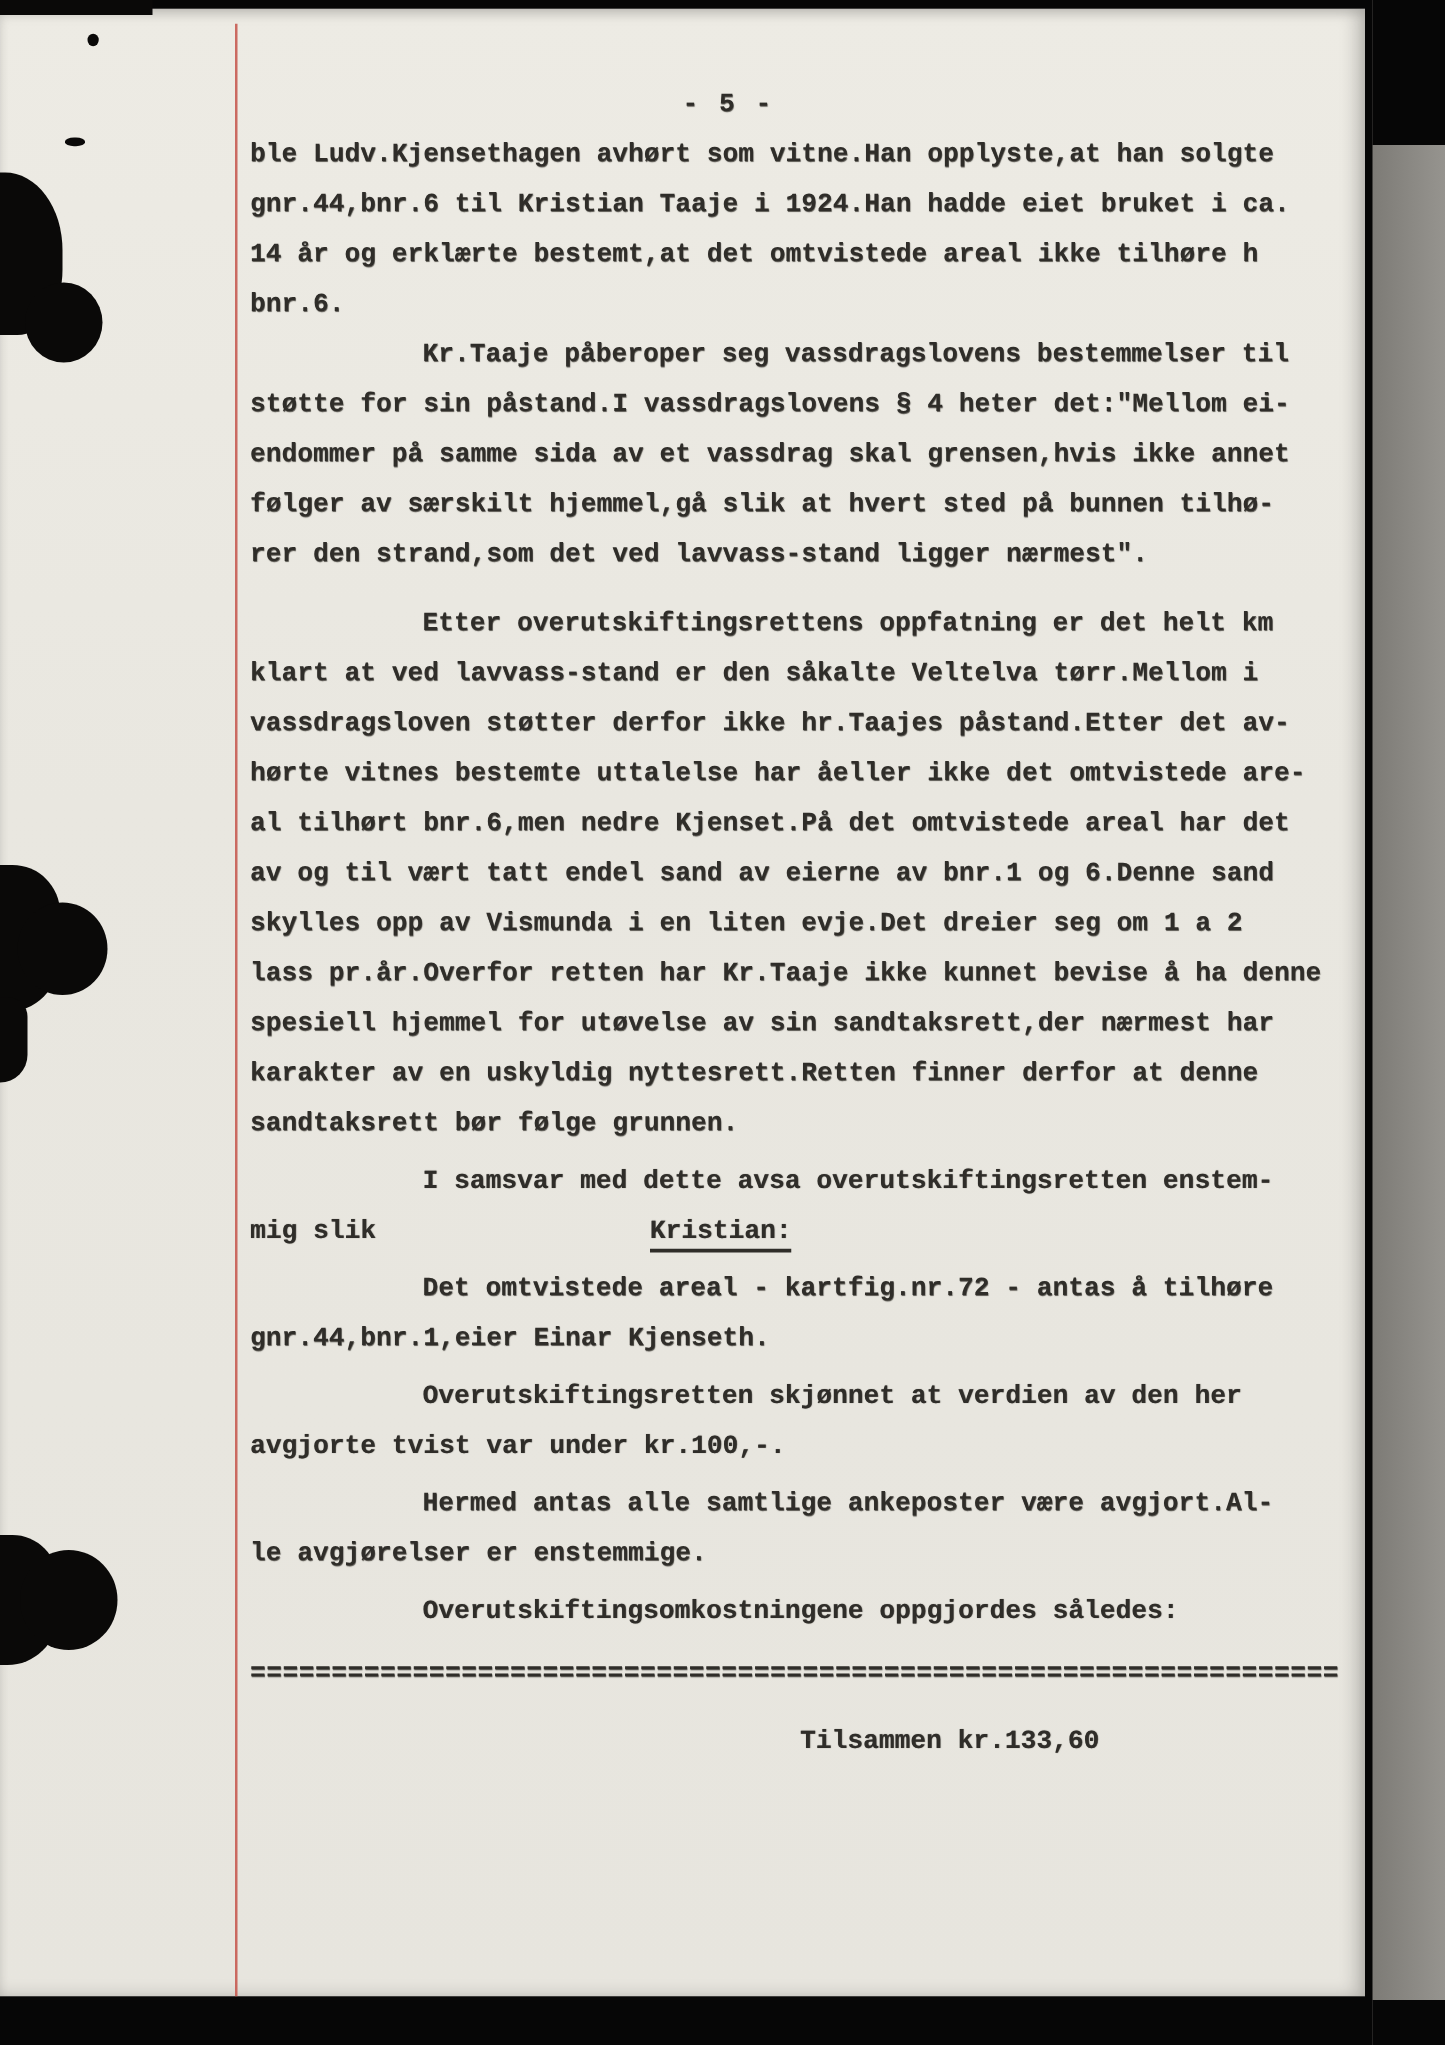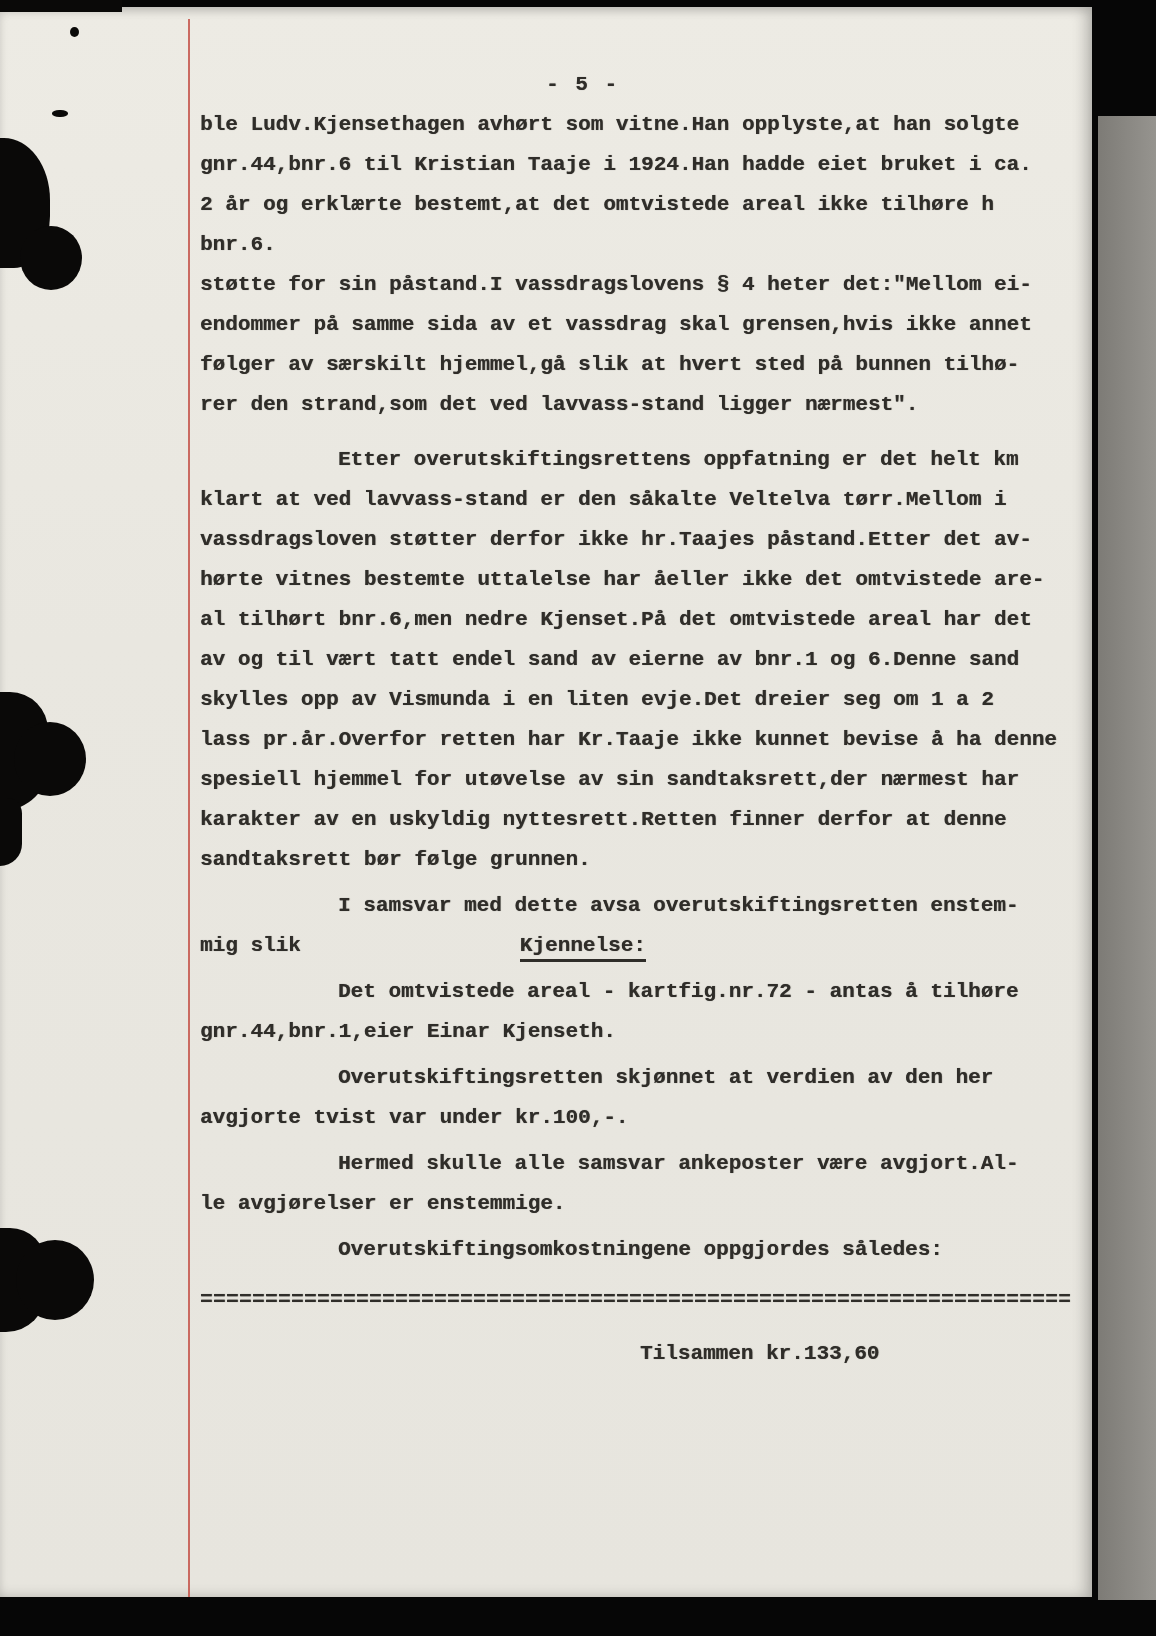--- a/index.html
+++ b/index.html
@@ -53,26 +53,27 @@
   <div class="right-gray"></div>
   <div class="paper">
     <div class="red-line"></div>
 
     <div class="text-block">
       <div class="line page-number">- 5 -</div>
 
       <p class="para">
         <span class="line">ble Ludv.Kjensethagen avhørt som vitne.Han opplyste,at han solgte</span>
         <span class="line">gnr.44,bnr.6 til Kristian Taaje i 1924.Han hadde eiet bruket i ca.</span>
-        <span class="line">2 år og erklærte bestemt,at det omtvistede areal ikke tilhøre h</span>
+        <span class="line">14 år og erklærte bestemt,at det omtvistede areal ikke tilhøre h</span>
         <span class="line">bnr.6.</span>
       </p>
 
 
       <p class="para">
+        <span class="line ind">Kr.Taaje påberoper seg vassdragslovens bestemmelser til</span>
         <span class="line">støtte for sin påstand.I vassdragslovens § 4 heter det:"Mellom ei-</span>
         <span class="line">endommer på samme sida av et vassdrag skal grensen,hvis ikke annet</span>
         <span class="line">følger av særskilt hjemmel,gå slik at hvert sted på bunnen tilhø-</span>
         <span class="line">rer den strand,som det ved lavvass-stand ligger nærmest".</span>
       </p>
 
       <p class="para mt15">
         <span class="line ind">Etter overutskiftingsrettens oppfatning er det helt km</span>
         <span class="line">klart at ved lavvass-stand er den såkalte Veltelva tørr.Mellom i</span>
         <span class="line">vassdragsloven støtter derfor ikke hr.Taajes påstand.Etter det av-</span>
@@ -81,35 +82,35 @@
         <span class="line">av og til vært tatt endel sand av eierne av bnr.1 og 6.Denne sand</span>
         <span class="line">skylles opp av Vismunda i en liten evje.Det dreier seg om 1 a 2</span>
         <span class="line">lass pr.år.Overfor retten har Kr.Taaje ikke kunnet bevise å ha denne</span>
         <span class="line">spesiell hjemmel for utøvelse av sin sandtaksrett,der nærmest har</span>
         <span class="line">karakter av en uskyldig nyttesrett.Retten finner derfor at denne</span>
         <span class="line">sandtaksrett bør følge grunnen.</span>
       </p>
 
       <p class="para mt6">
         <span class="line ind">I samsvar med dette avsa overutskiftingsretten enstem-</span>
-        <span class="line"><span>mig slik</span><span class="kjennelse">Kjennelse:</span></span>
+        <span class="line"><span>mig slik</span><span class="kjennelse">Kristian:</span></span>
       </p>
 
       <p class="para mt6">
         <span class="line ind">Det omtvistede areal - kartfig.nr.72 - antas å tilhøre</span>
         <span class="line">gnr.44,bnr.1,eier Einar Kjenseth.</span>
       </p>
 
       <p class="para mt6">
         <span class="line ind">Overutskiftingsretten skjønnet at verdien av den her</span>
         <span class="line">avgjorte tvist var under kr.100,-.</span>
       </p>
 
       <p class="para mt6">
-        <span class="line ind">Hermed skulle alle samsvar ankeposter være avgjort.Al-</span>
+        <span class="line ind">Hermed antas alle samtlige ankeposter være avgjort.Al-</span>
         <span class="line">le avgjørelser er enstemmige.</span>
       </p>
 
       <p class="para mt6">
         <span class="line ind">Overutskiftingsomkostningene oppgjordes således:</span>
       </p>
 
       <div class="line separator">===================================================================</div>
 
       <div class="line total">Tilsammen kr.133,60</div>

